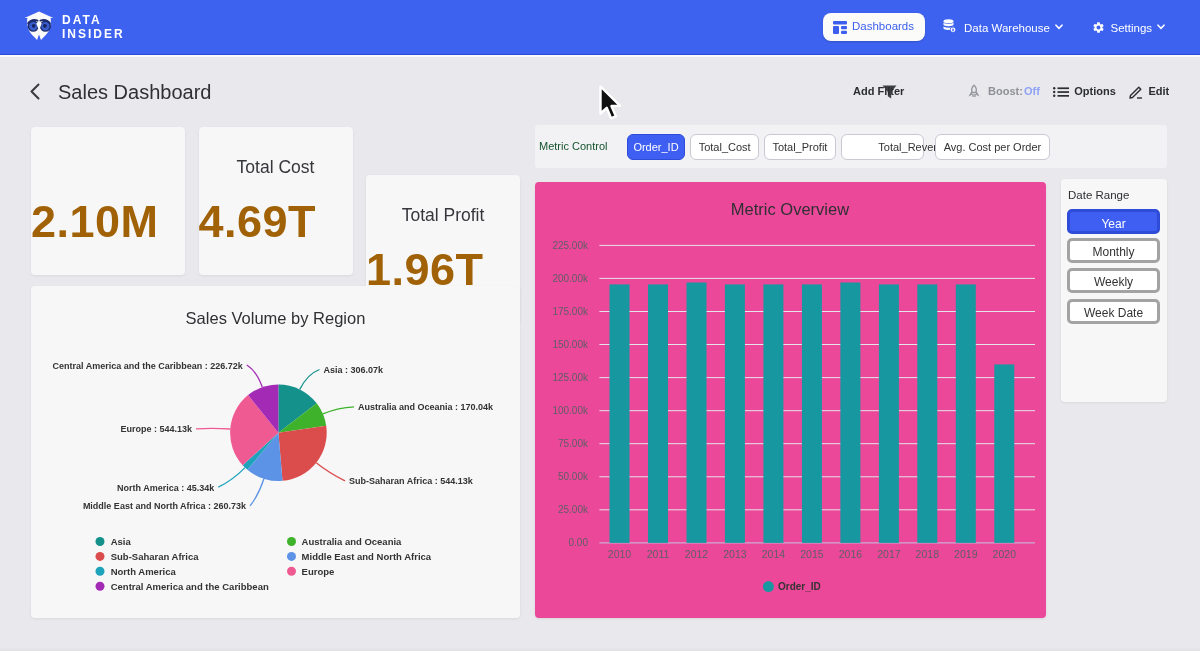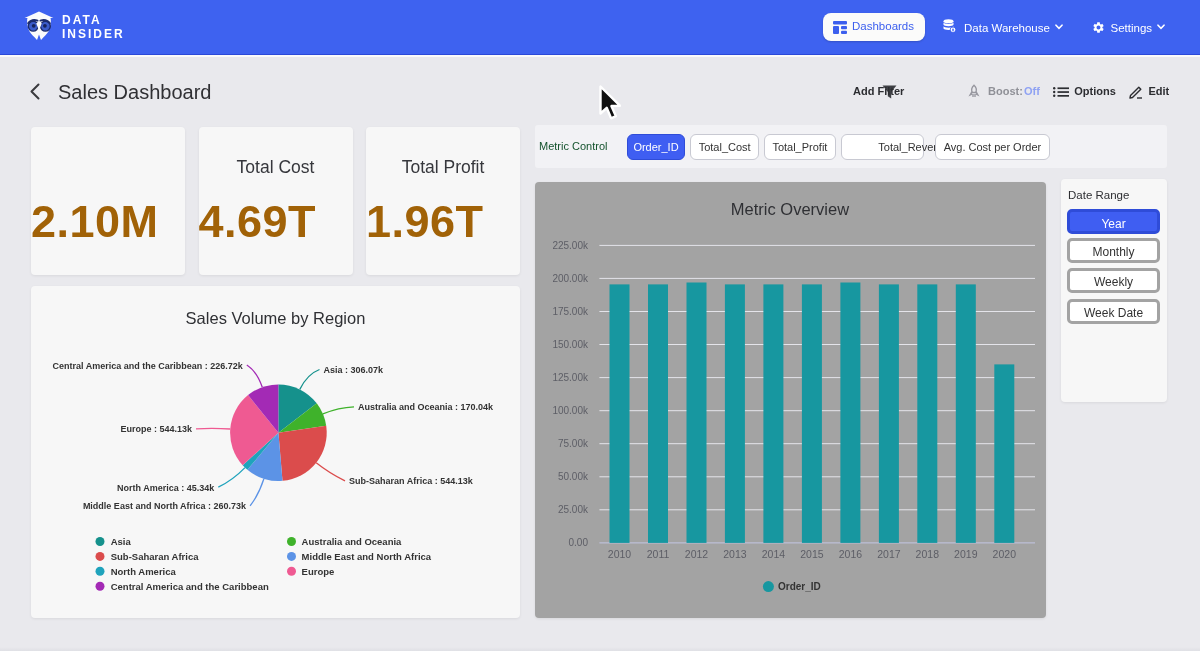--- a/index.html
+++ b/index.html
@@ -14,21 +14,21 @@
   #hdr-title { position:absolute; left:58px; top:81px; font-size:20px; color:#303034; }
   .hlbl { position:absolute; top:85px; font-size:11px; color:#2c2d31; font-weight:bold; }
   .stat { position:absolute; top:127px; width:154px; height:148px; background:#f7f7f7; border-radius:4px; box-shadow:0 1px 3px rgba(0,0,0,0.07); }
   .stat .t { position:absolute; top:30px; width:100%; text-align:center; font-size:17.5px; color:#36373c; }
   .stat .v { position:absolute; top:69px; width:100%; text-align:left; font-size:45px; color:#a16207; font-weight:bold; letter-spacing:0.5px; }
   #mctrl { position:absolute; left:535px; top:125px; width:632px; height:43px; background:#f2f2f5; border-radius:3px; }
   #mctrl .lbl { position:absolute; left:4px; top:14.5px; font-size:11px; color:#14532d; }
   .chip { position:absolute; top:9px; height:26px; border-radius:6px; font-size:11px; line-height:24px; text-align:center; color:#333; background:#fff; border:1px solid #c8c9d2; white-space:nowrap; }
   .chip.sel { background:#3f5ef2; border-color:#2f4cd8; color:#fff; }
   #pie-card { position:absolute; left:31px; top:286px; width:489px; height:332px; background:#f7f7f7; border-radius:4px; box-shadow:0 1px 3px rgba(0,0,0,0.07); }
-  #bar-card { position:absolute; left:535px; top:182px; width:511px; height:436px; background:#a3a3a3; border-radius:4px; box-shadow:0 1px 3px rgba(0,0,0,0.07); }
+  #bar-card { position:absolute; left:535px; top:182px; width:511px; height:436px; background:#ec4899; border-radius:4px; box-shadow:0 1px 3px rgba(0,0,0,0.07); }
   #dr { position:absolute; left:1061px; top:179px; width:106px; height:223px; background:#f7f7f7; border-radius:4px; box-shadow:0 1px 3px rgba(0,0,0,0.07); }
   #dr .t { position:absolute; left:7px; top:10px; font-size:11.5px; color:#2e2f33; }
   .drbtn { position:absolute; left:6px; width:93px; height:25px; border-radius:5px; font-size:12px; line-height:23px; text-align:center; color:#333; background:#fff; border:3px solid #a3a3a3; }
   .drbtn.sel { background:#3f5ef2; border-color:#2f4cd8; color:#fff; line-height:25px; }
 </style>
 </head>
 <body>
 
 <div id="nav">
   <svg class="abs" style="left:24px; top:11px;" width="30" height="32" viewBox="0 0 30 32">
@@ -115,21 +115,21 @@
 </svg>
 <span class="hlbl" style="left:1148.5px;">Edit</span>
 
 <div class="stat" style="left:31px;">
     <div class="v">2.10M</div>
   </div>
 <div class="stat" style="left:198.5px;">
     <div class="t">Total Cost</div>
     <div class="v">4.69T</div>
   </div>
-<div class="stat" style="left:366px;">
+<div class="stat" style="left:366px;margin-top:48px;">
     <div class="t">Total Profit</div>
     <div class="v">1.96T</div>
   </div>
 
 <div id="mctrl">
   <span class="lbl">Metric Control</span>
   <span class="chip sel" style="left:92px; width:58px;">Order_ID</span>
   <span class="chip" style="left:155.3px; width:68.7px;">Total_Cost</span>
   <span class="chip" style="left:228.8px; width:72.2px;">Total_Profit</span>
   <span class="chip" style="left:306.3px; width:83.1px;padding-left:36px;">Total_Revenue</span>

